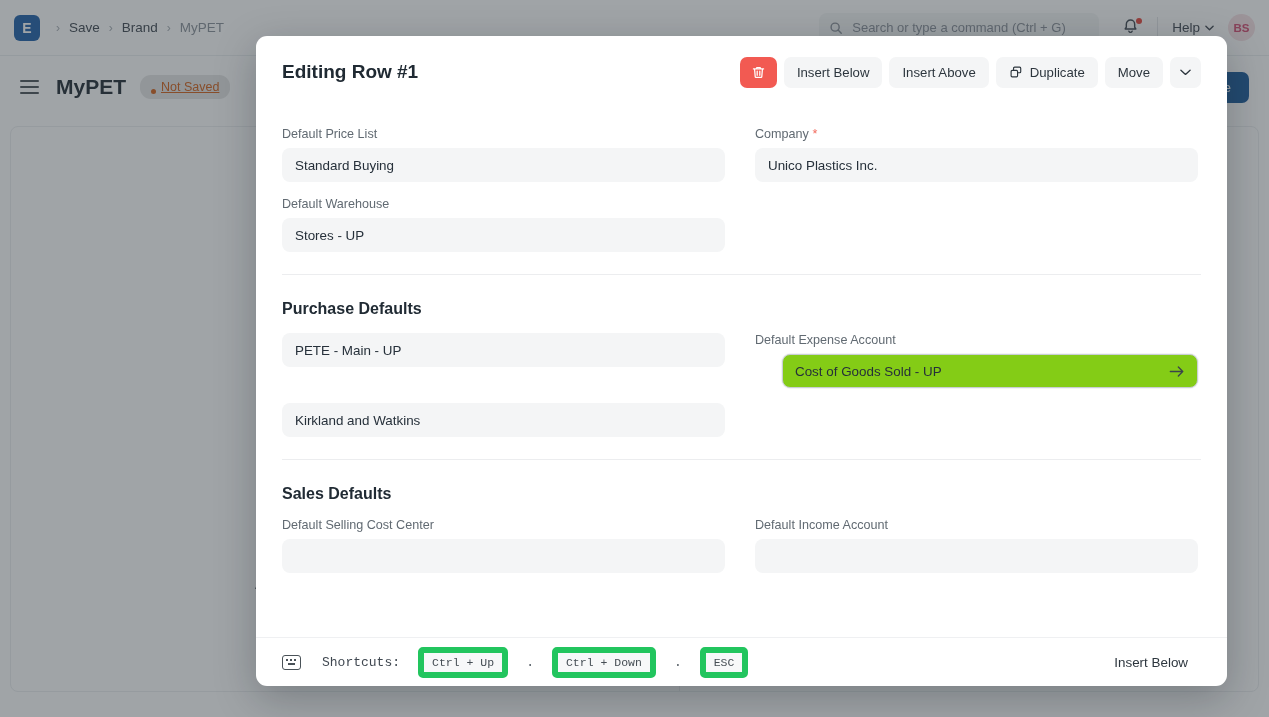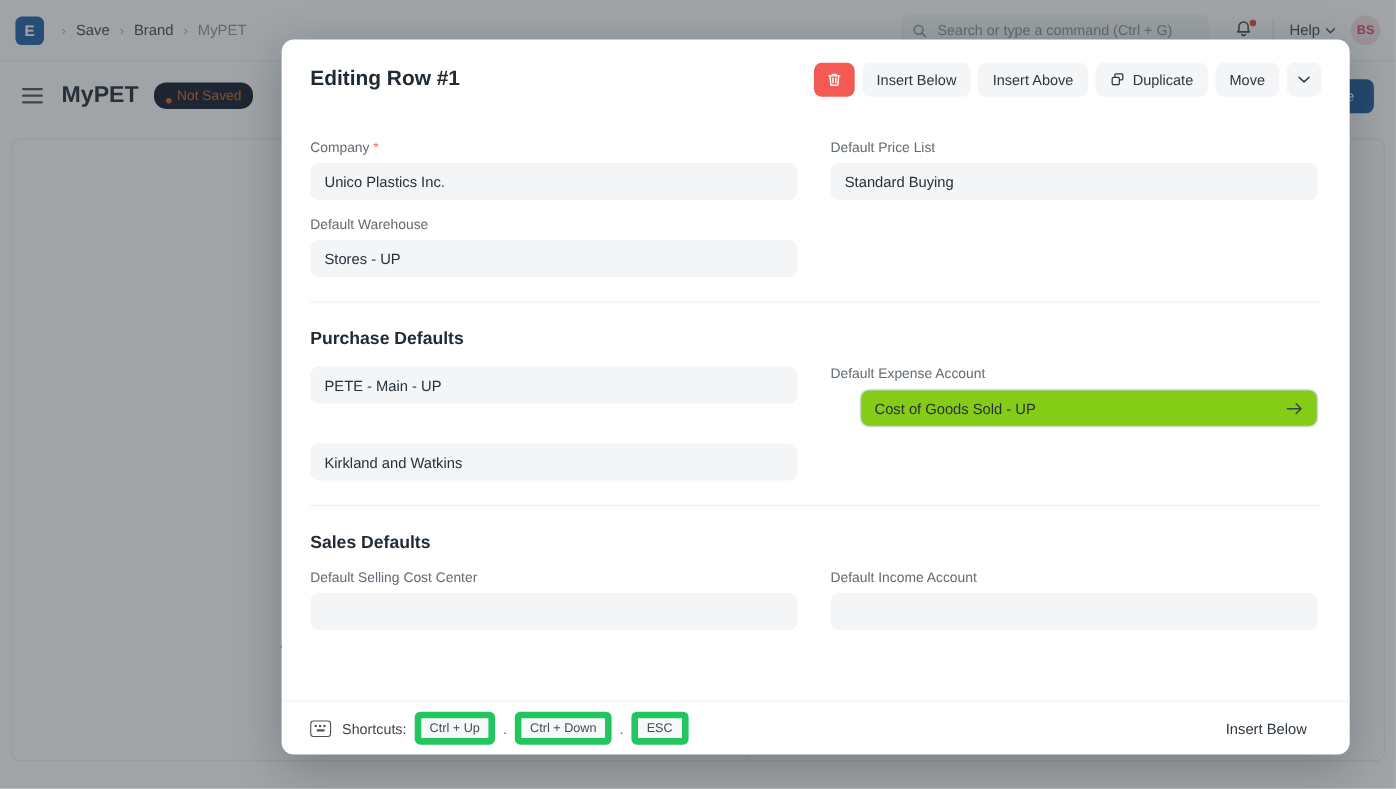--- a/index.html
+++ b/index.html
@@ -122,26 +122,26 @@
   .hamburger { display: flex; flex-direction: column; gap: 4px; width: 19px; }
   .hamburger i { display: block; height: 2px; background: #4a5258; border-radius: 2px; }
   .page-title {
     margin-left: 17px;
     font-size: 21px;
     font-weight: bold;
     color: #202a33;
   }
   .badge-notsaved {
     margin-left: 14px;
-    background: #0f172a;
+    background: #e5e5e5;
     color: #d2601a;
     font-size: 12.5px;
     padding: 5px 11px;
     border-radius: 11px;
-    display: flex; align-items: flex-end; gap: 5px;
+    display: flex; align-items: flex-end; gap: 5px; text-decoration: underline;
   }
   .badge-notsaved .bdot {
     width: 5px; height: 5px; border-radius: 50%;
     background: #d2601a; display: block;
   }
   .primary-btn {
     margin-left: auto;
     background: #185999;
     color: #ffffff;
     font-size: 13px;
@@ -297,23 +297,24 @@
     left: 0; right: 0; bottom: 0;
     height: 49px;
     padding: 0 26px;
     display: flex;
     align-items: center;
     border-top: 1px solid #eff0f2;
   }
   .shortcuts {
     display: flex;
     align-items: center;
-    gap: 7px;
+    gap: 18px;
     font-size: 13px;
     color: #3f4750;
+    font-family: Liberation Mono, monospace;
   }
   .kbd-icon {
     width: 19px; height: 15px;
     border: 1.4px solid #4a5258;
     border-radius: 3px;
     display: flex; align-items: center; justify-content: center;
     margin-right: 3px;
   }
   .kbd-icon i {
     display: block;
@@ -465,32 +466,32 @@
         </span>
       </button>
     </div>
   </div>
 
   <div class="modal-body">
 
     <div class="section">
       <div class="grid2">
         <div class="field">
+          <span class="field-label">Default Price List</span>
+          <div class="field-input">
+            <span>Standard Buying</span>
+          </div>
+        </div>
+
+        <div class="field">
           <span class="field-label">
             <span>Company</span><span class="req"> *</span>
           </span>
           <div class="field-input">
             <span>Unico Plastics Inc.</span>
-          </div>
-        </div>
-
-        <div class="field">
-          <span class="field-label">Default Price List</span>
-          <div class="field-input">
-            <span>Standard Buying</span>
           </div>
         </div>
 
         <div class="field">
           <span class="field-label">Default Warehouse</span>
           <div class="field-input">
             <span>Stores - UP</span>
           </div>
         </div>
         <div></div>

